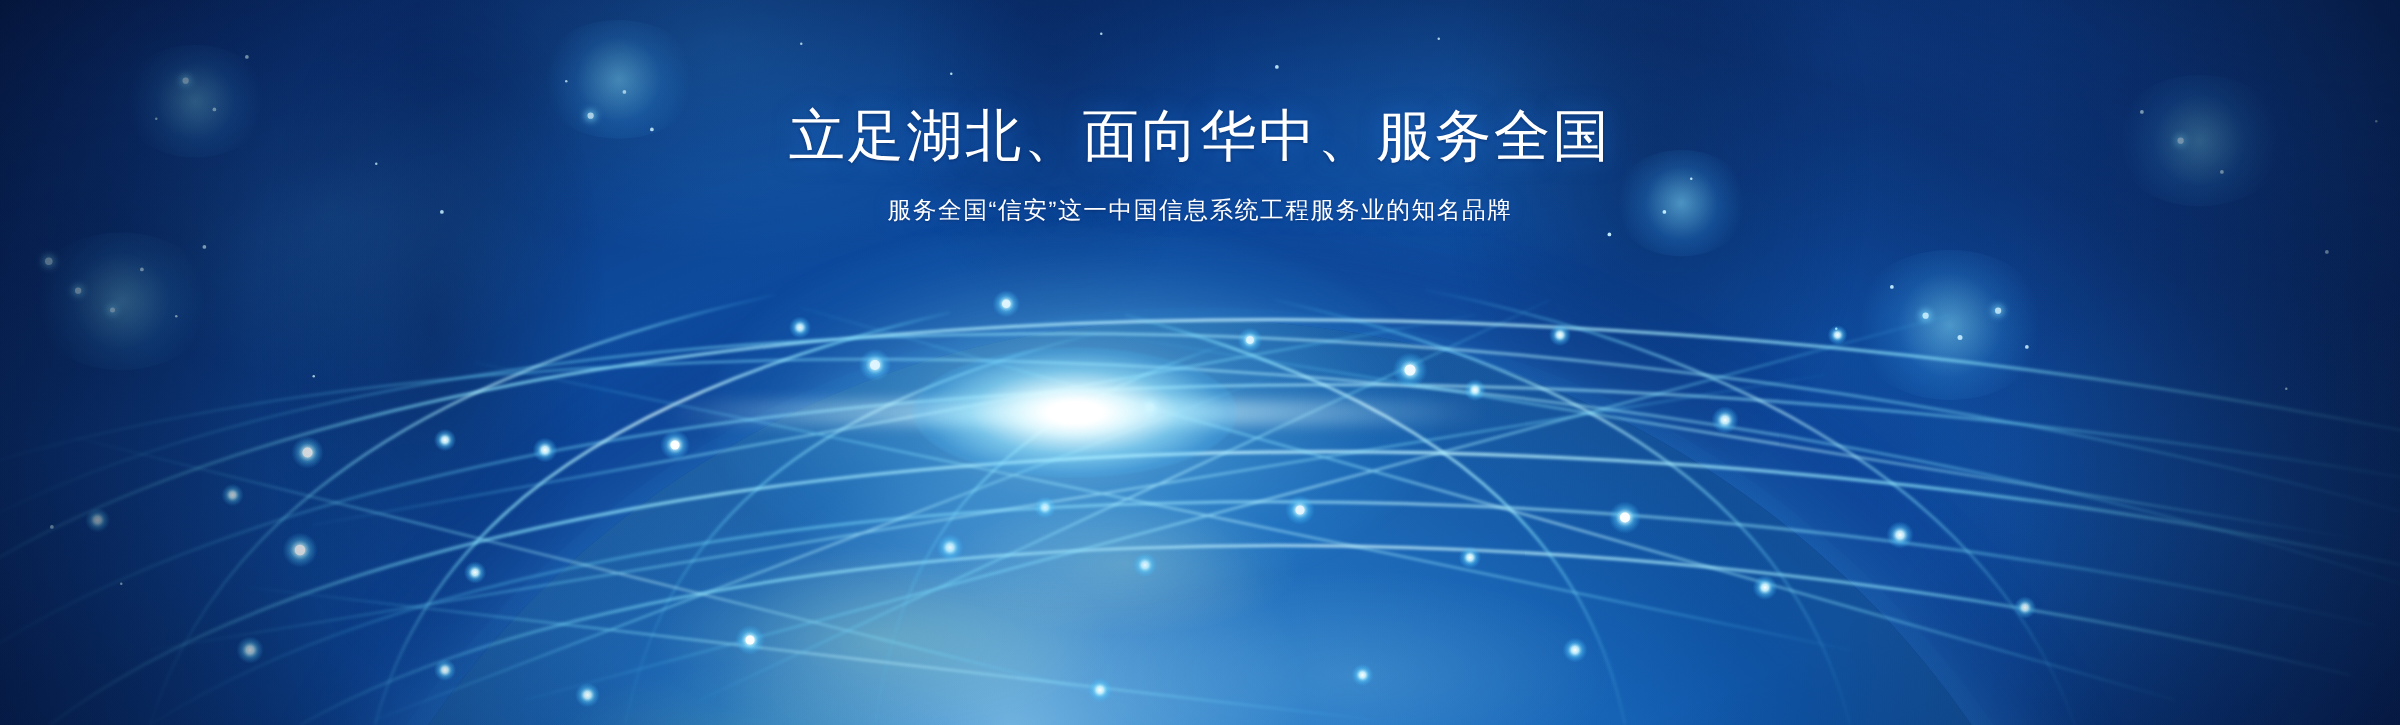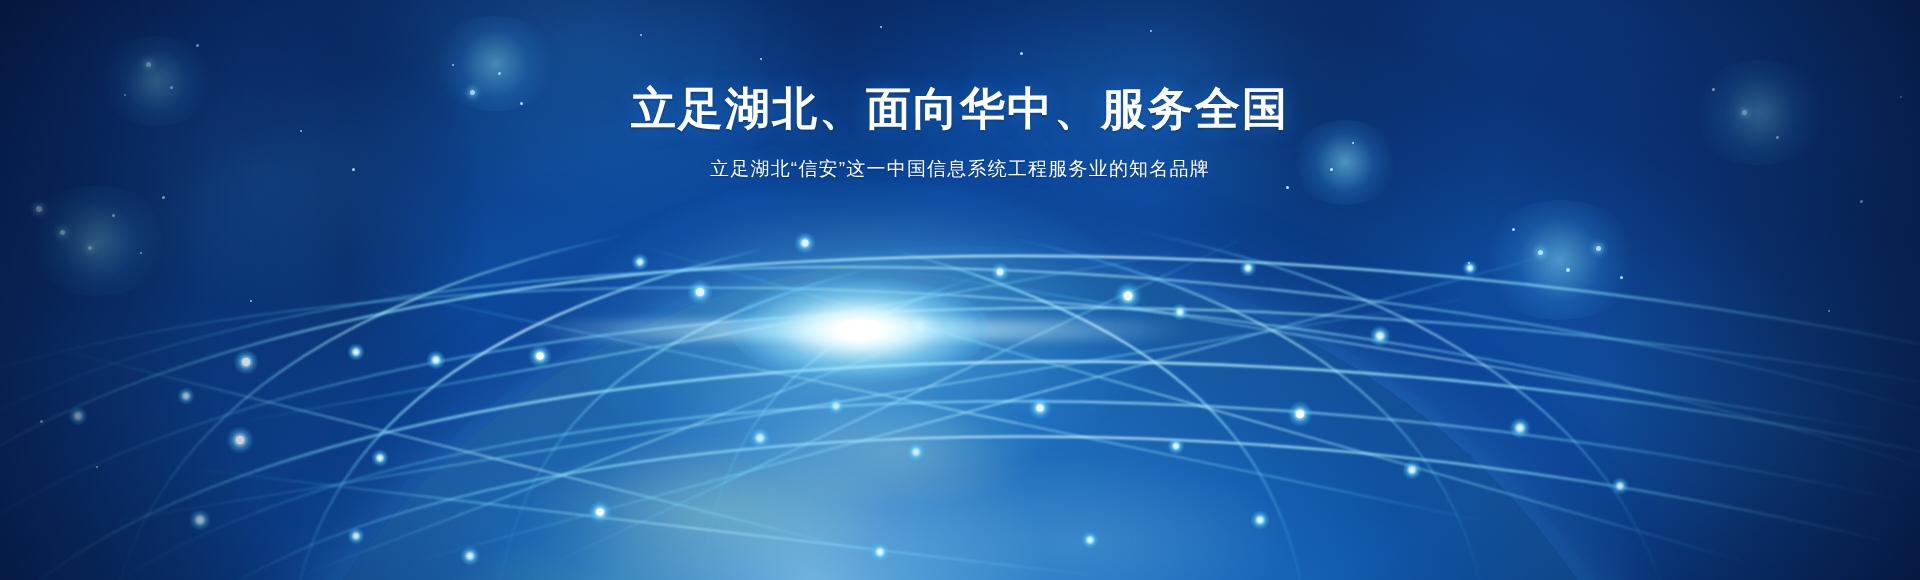--- a/index.html
+++ b/index.html
@@ -114,21 +114,21 @@
 
   
   .copy{
     position:absolute;left:0;right:0;top:86px;
     text-align:center;
     z-index:40;
   }
   .headline{
     margin:0;
     font-size:45px;
-    font-weight:700;
+    font-weight:400;
     line-height:1;
     letter-spacing:2px;
     color:#ffffff;
     text-shadow:0 0 18px rgba(30,110,210,.75), 0 1px 3px rgba(4,24,70,.6);
     white-space:nowrap;
   }
   .subhead{
     margin:28px 0 0 0;
     font-size:19px;
     font-weight:400;
@@ -326,17 +326,17 @@
   </div>
 
   <div class="hotspot">
     <span class="halo"></span>
     <span class="beam"></span>
     <span class="core"></span>
   </div>
 
   <div class="copy">
     <h1 class="headline">立足湖北、面向华中、服务全国</h1>
-    <p class="subhead">立足湖北“信安”这一中国信息系统工程服务业的知名品牌</p>
+    <p class="subhead">服务全国“信安”这一中国信息系统工程服务业的知名品牌</p>
   </div>
 
   <div class="vignette"></div>
 </div>
 
 </body></html>

